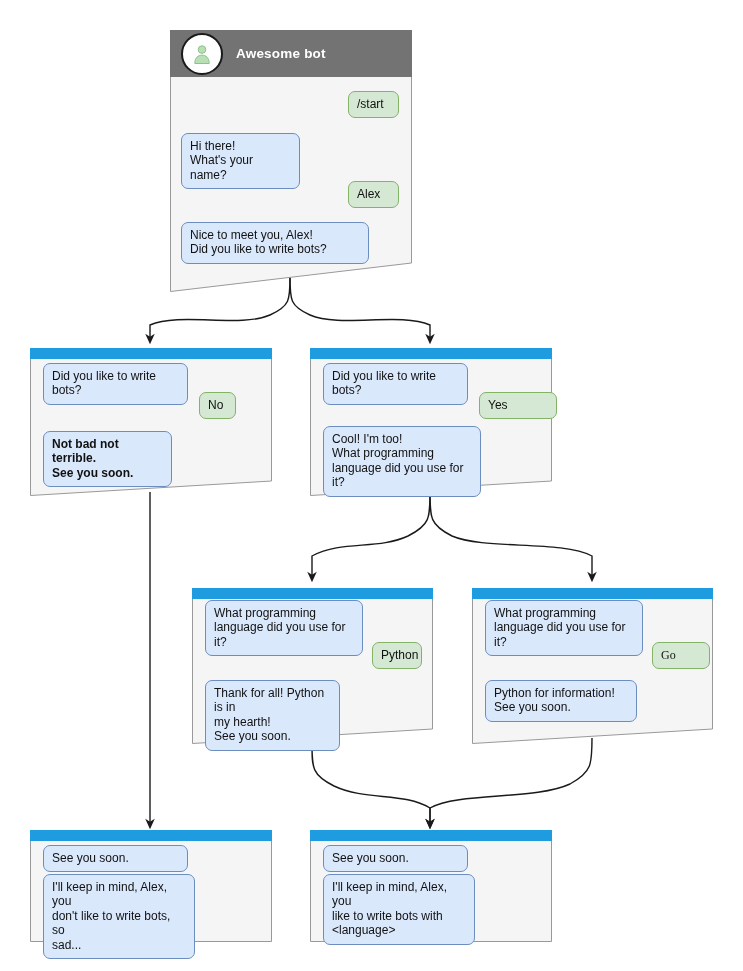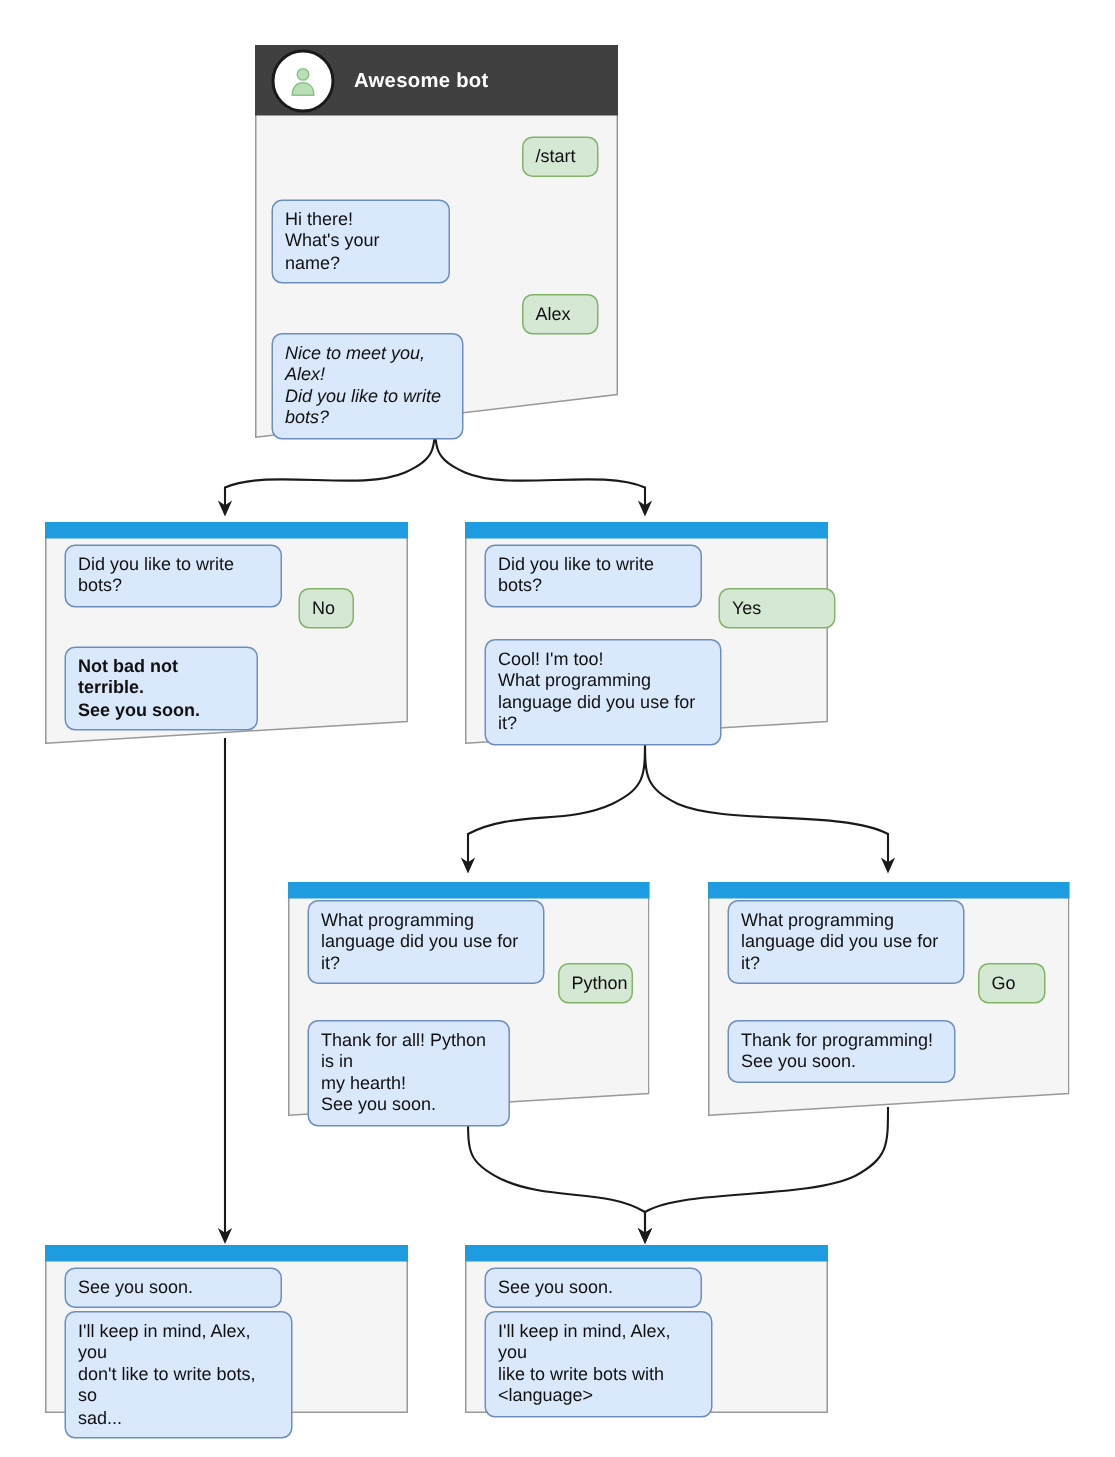--- a/index.html
+++ b/index.html
@@ -12,21 +12,21 @@
   #canvas{position:absolute;left:0;top:0;width:743px;height:971px;}
   svg.edges{position:absolute;left:0;top:0;width:743px;height:971px;pointer-events:none;}
 
   
   .card{position:absolute;}
   .card-shape{position:absolute;left:0;top:0;width:100%;height:100%;}
   .card-content{position:absolute;left:0;top:0;width:100%;height:100%;}
 
   .hdr-main{
     position:absolute;left:0;top:0;right:0;height:47px;
-    background:#404040;
+    background:#737373;
     display:flex;align-items:center;
     box-sizing:border-box;padding-left:11px;
   }
   .avatar{
     width:38px;height:38px;border-radius:50%;
     background:#ffffff;border:2px solid #1a1a1a;
     display:flex;align-items:center;justify-content:center;
     flex:0 0 auto;
   }
   .title{
@@ -88,22 +88,22 @@
             <circle cx="12" cy="7.6" r="3.8" fill="#b9dfb4" stroke="#8bc48a" stroke-width="1"></circle>
             <path d="M4.8,21.5 C4.8,15.6 8.1,13.2 12,13.2 C15.9,13.2 19.2,15.6 19.2,21.5 Z" fill="#b9dfb4" stroke="#8bc48a" stroke-width="1"></path>
           </svg>
         </div>
         <div class="title">Awesome bot</div>
       </div>
       <div class="msgs">
         <div class="bubble user" style="left:178px;top:61px;width:51px;">/start</div>
         <div class="bubble bot" style="left:11px;top:103px;width:119px;">Hi there!
 What's your name?</div>
-        <div class="bubble user" style="left:178px;top:151px;width:51px;margin-top:15px;">Alex</div>
-        <div class="bubble bot" style="left:11px;top:192px;width:128px;font-style:italic;">Nice to meet you, Alex!
+        <div class="bubble user" style="left:178px;top:151px;width:51px;">Alex</div>
+        <div class="bubble bot" style="left:11px;top:192px;width:188px;">Nice to meet you, Alex!
 Did you like to write bots?</div>
       </div>
     </div>
   </div>
 
   <div class="card" style="left:30px;top:348px;width:242px;height:148px;">
     <svg class="card-shape" viewBox="0 0 242 148" preserveAspectRatio="none">
       <path d="M0.5,0.5 L241.5,0.5 L241.5,133 L0.5,147.5 Z" fill="#f5f5f5" stroke="#999999" stroke-width="1"></path>
     </svg>
     <div class="card-content">
@@ -152,22 +152,22 @@
 
   <div class="card" style="left:472px;top:588px;width:241px;height:156px;">
     <svg class="card-shape" viewBox="0 0 241 156" preserveAspectRatio="none">
       <path d="M0.5,0.5 L240.5,0.5 L240.5,141 L0.5,155.5 Z" fill="#f5f5f5" stroke="#999999" stroke-width="1"></path>
     </svg>
     <div class="card-content">
       <div class="hdr-sub"></div>
       <div class="msgs">
         <div class="bubble bot" style="left:13px;top:12px;width:158px;">What programming
 language did you use for it?</div>
-        <div class="bubble user" style="left:180px;top:54px;width:45px;">Go</div>
-        <div class="bubble bot" style="left:13px;top:92px;width:152px;">Thank for programming!
+        <div class="bubble user" style="left:180px;top:54px;width:58px;font-family:Liberation Serif, serif;">Go</div>
+        <div class="bubble bot" style="left:13px;top:92px;width:152px;">Python for information!
 See you soon.</div>
       </div>
     </div>
   </div>
 
   <div class="card" style="left:30px;top:830px;width:242px;height:112px;">
     <svg class="card-shape" viewBox="0 0 242 112" preserveAspectRatio="none">
       <path d="M0.5,0.5 L241.5,0.5 L241.5,111.5 L0.5,111.5 Z" fill="#f5f5f5" stroke="#999999" stroke-width="1"></path>
     </svg>
     <div class="card-content">

